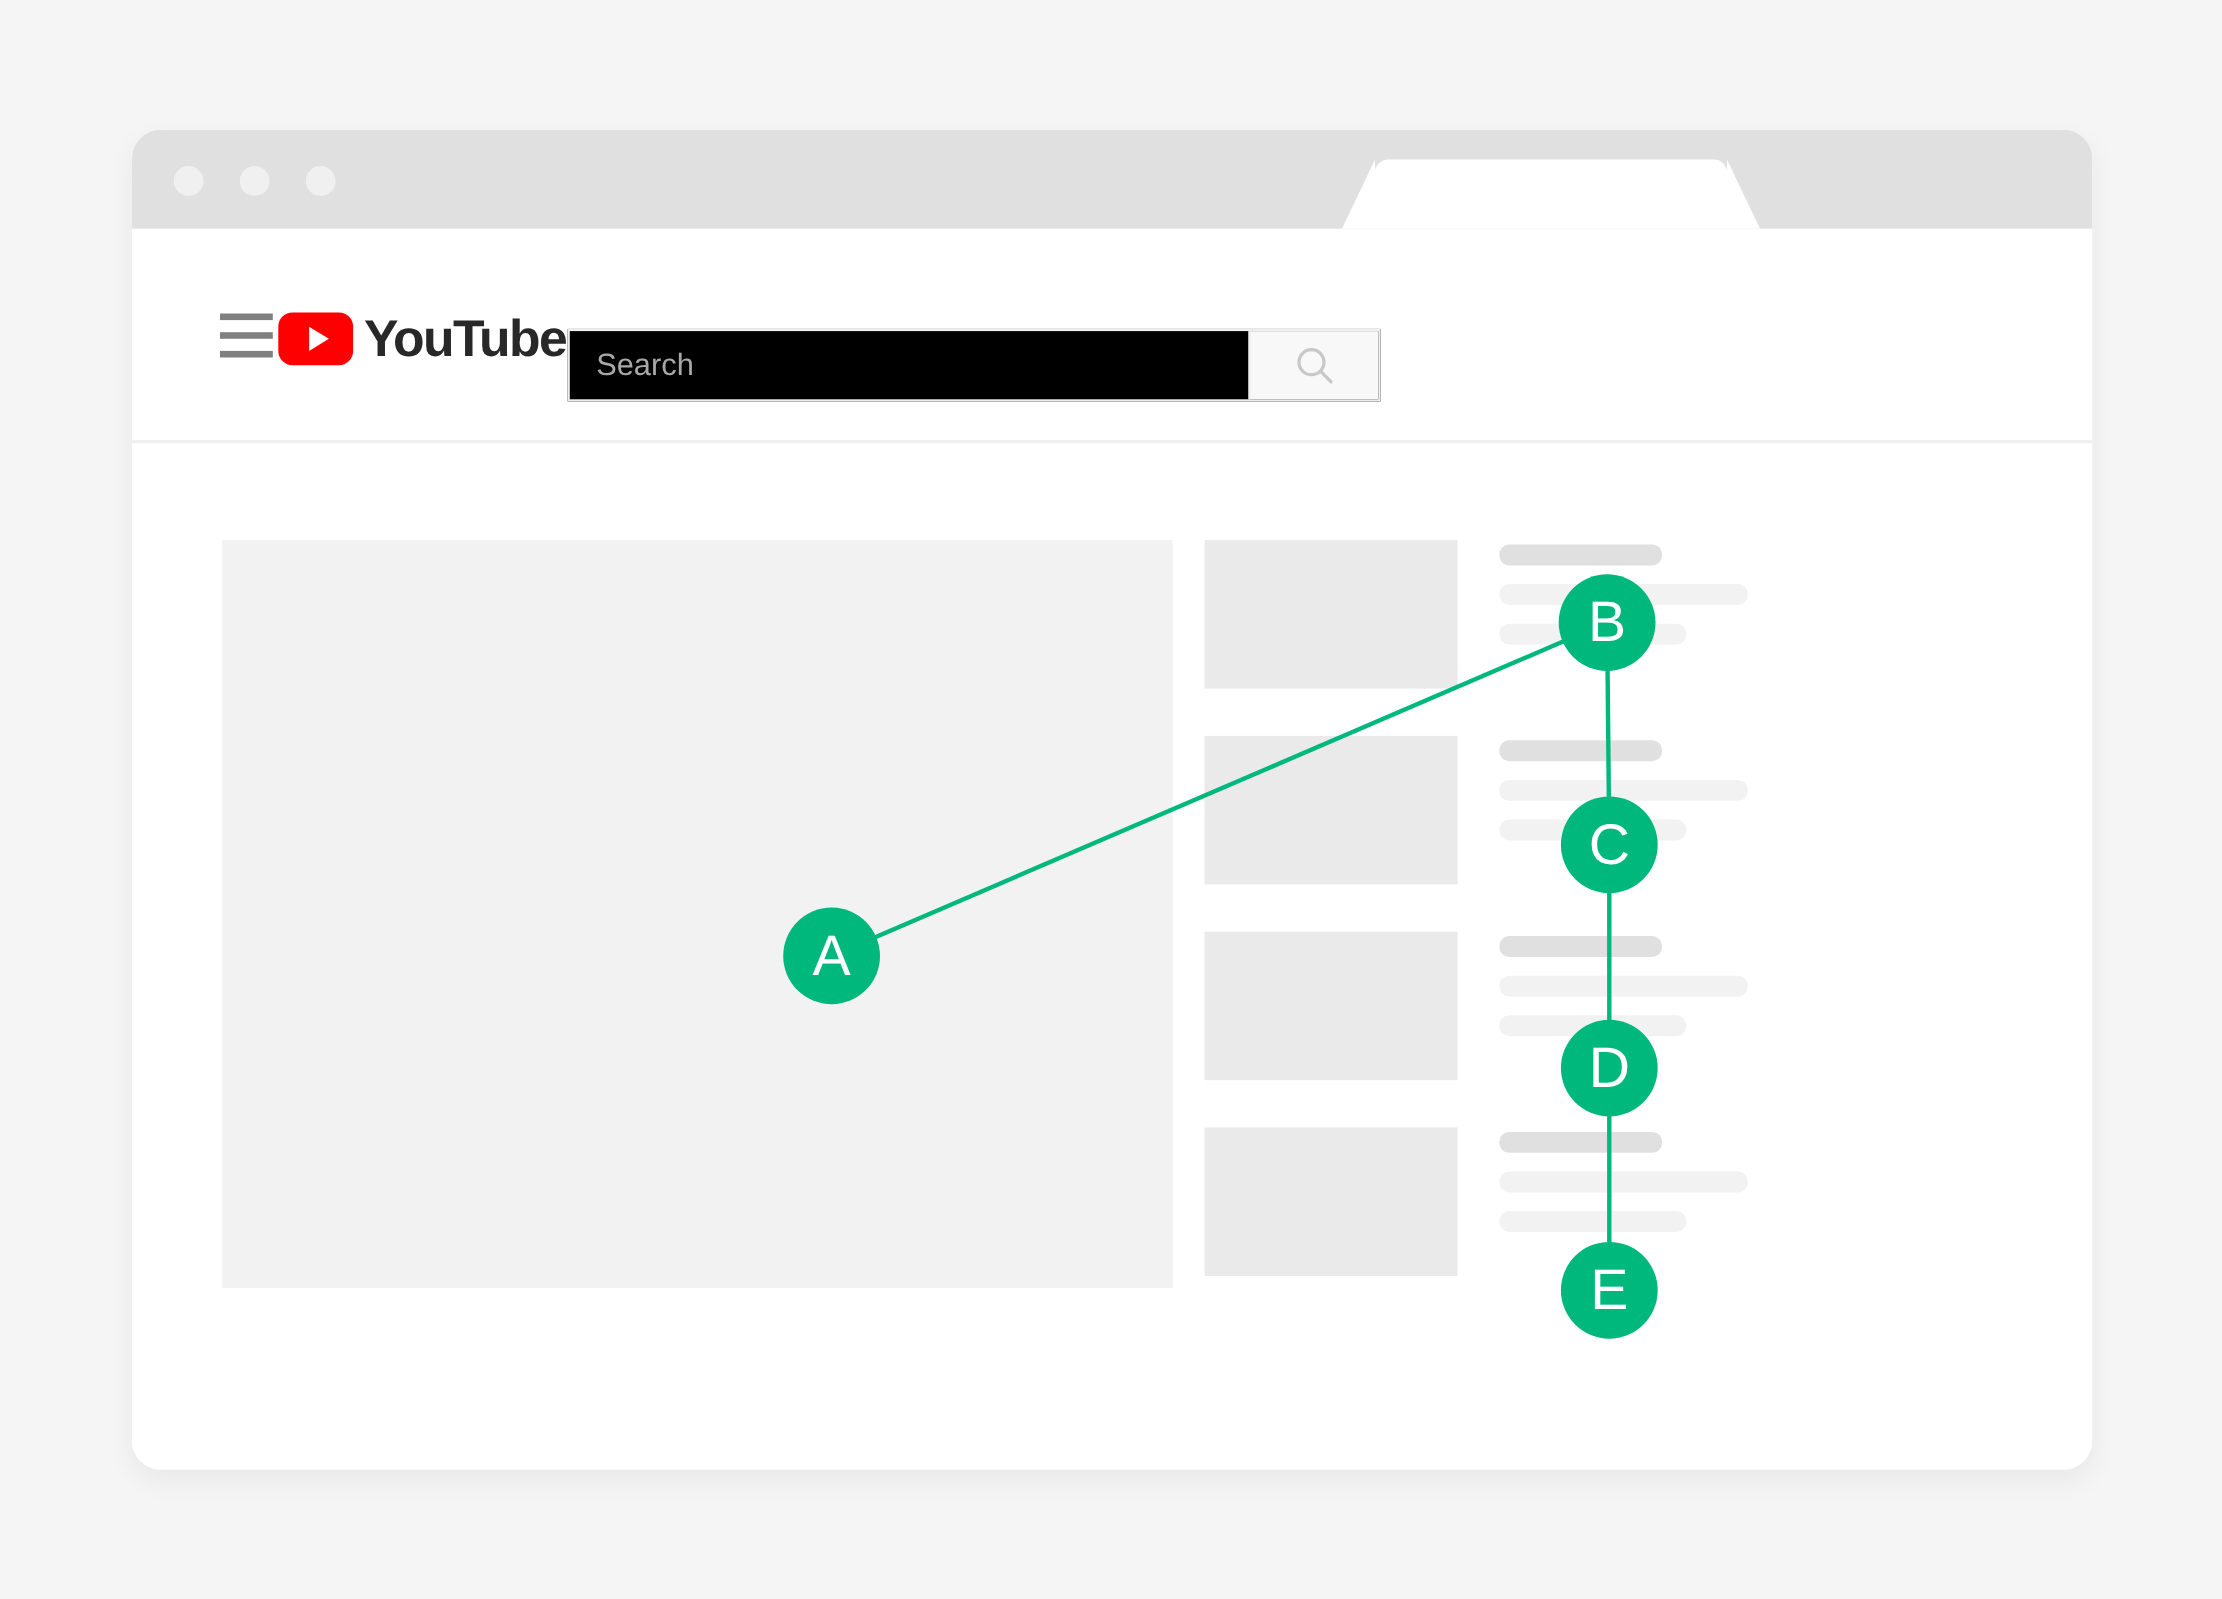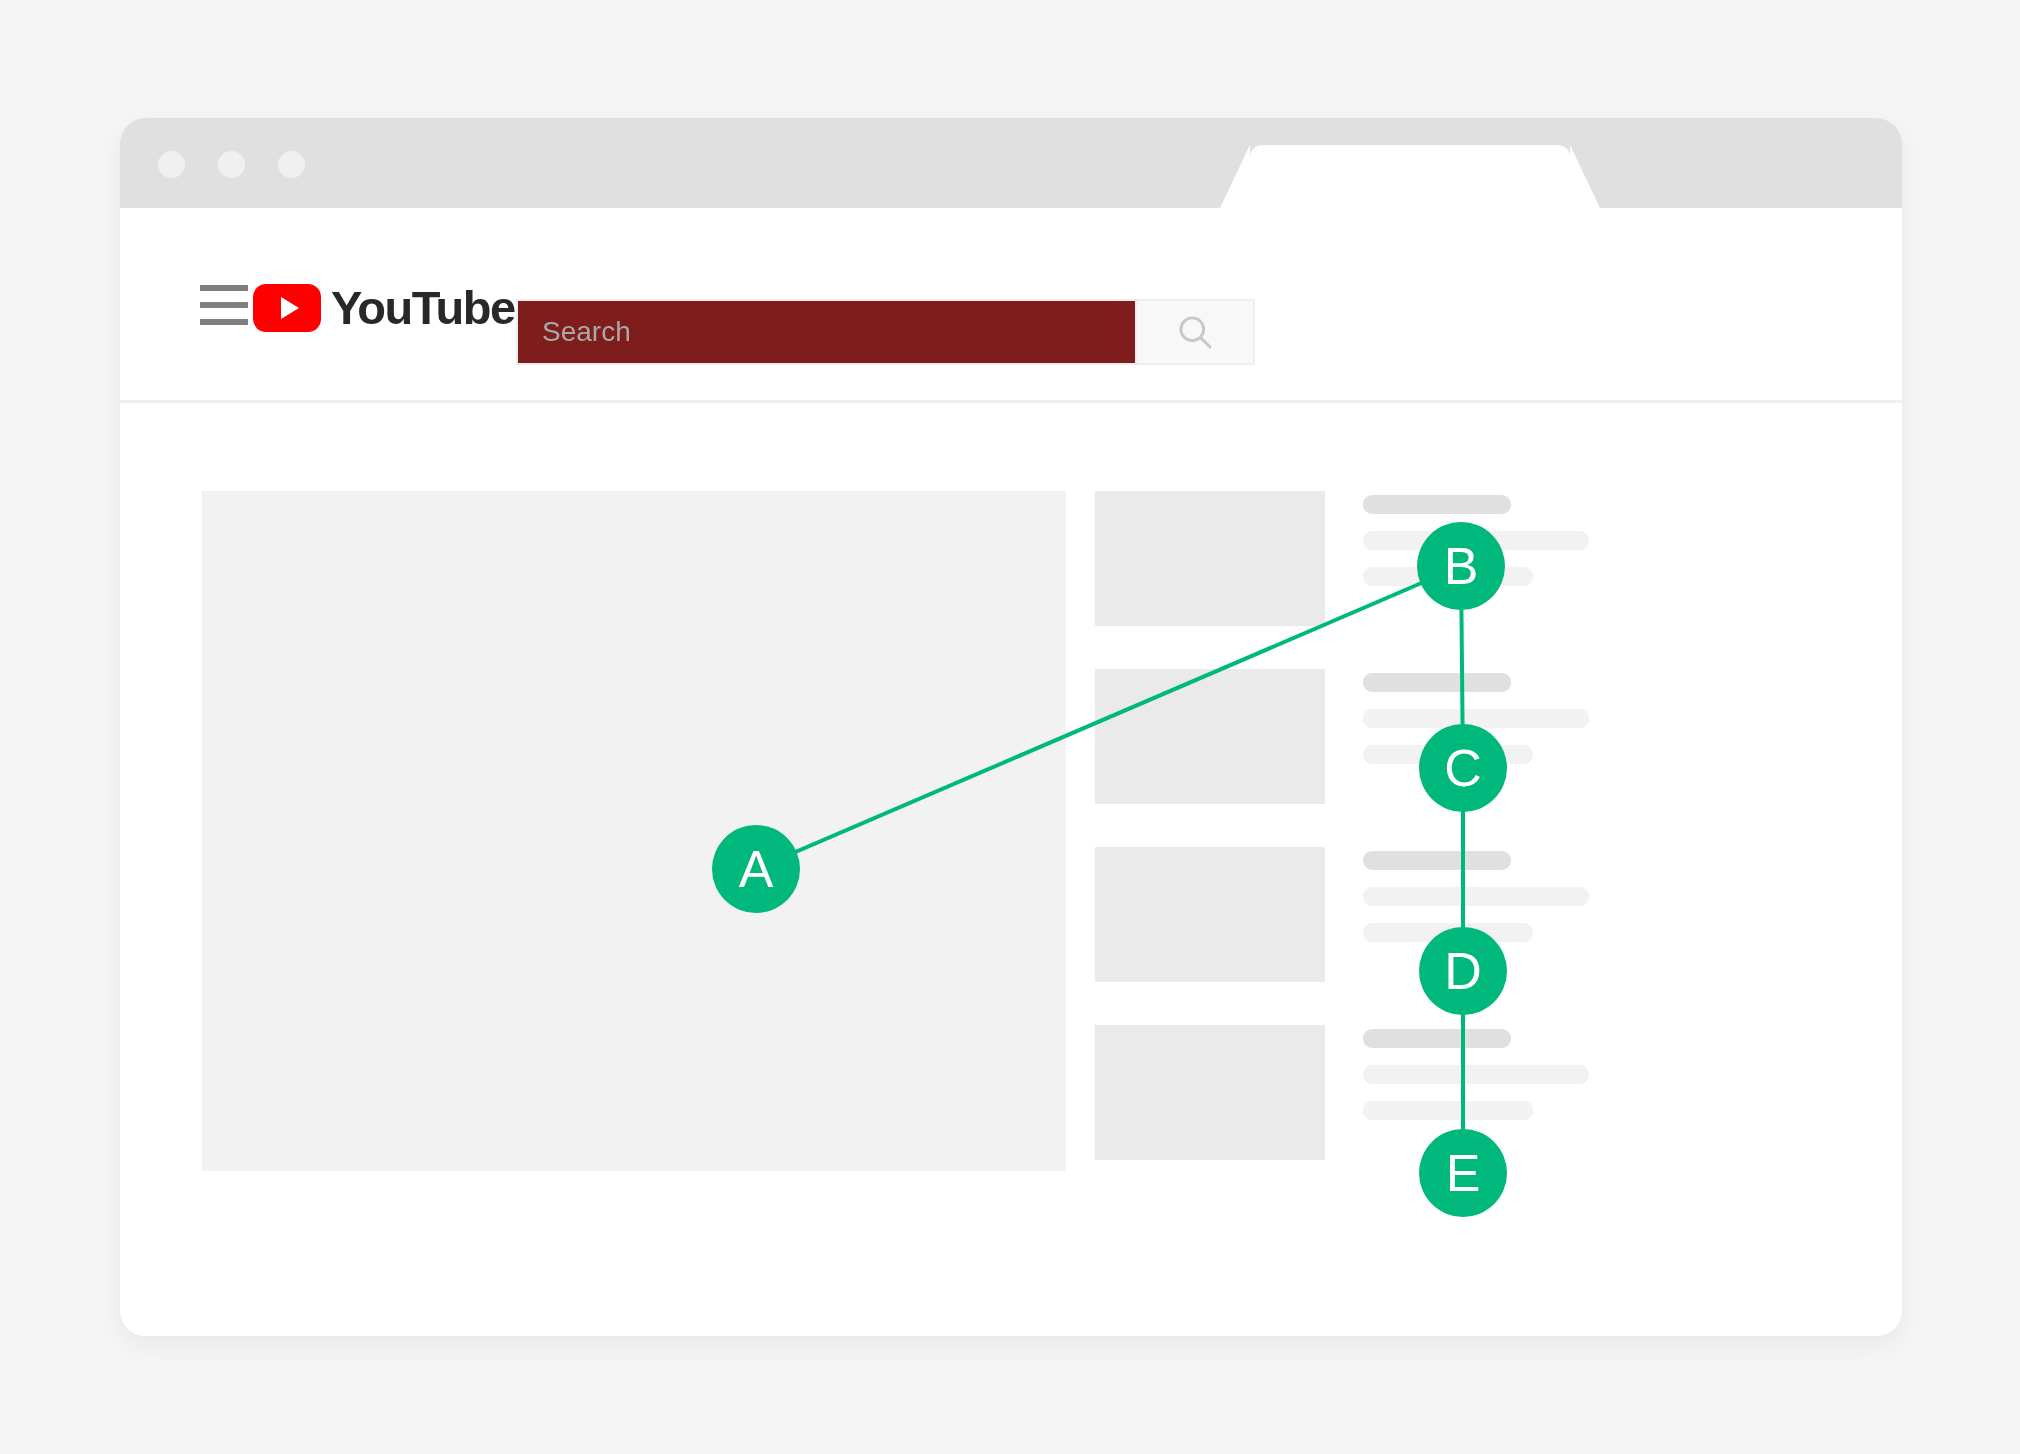--- a/index.html
+++ b/index.html
@@ -145,21 +145,21 @@
 
   #search-wrapper {
     position: absolute;
     left: 396px;
     top: 91px;
     width: 739px;
     height: 66px;
     display: flex;
     border: 2px solid #eeeeee;
     box-sizing: border-box;
-    background: #7f1d1d;
+    background: #000000;
   }
   #search-input {
     flex: 1;
     border: none;
     outline: none;
     padding: 0 24px;
     font-size: 28px;
     color: #9a9a9a;
     font-family: "Liberation Sans", sans-serif;
     background: transparent;

